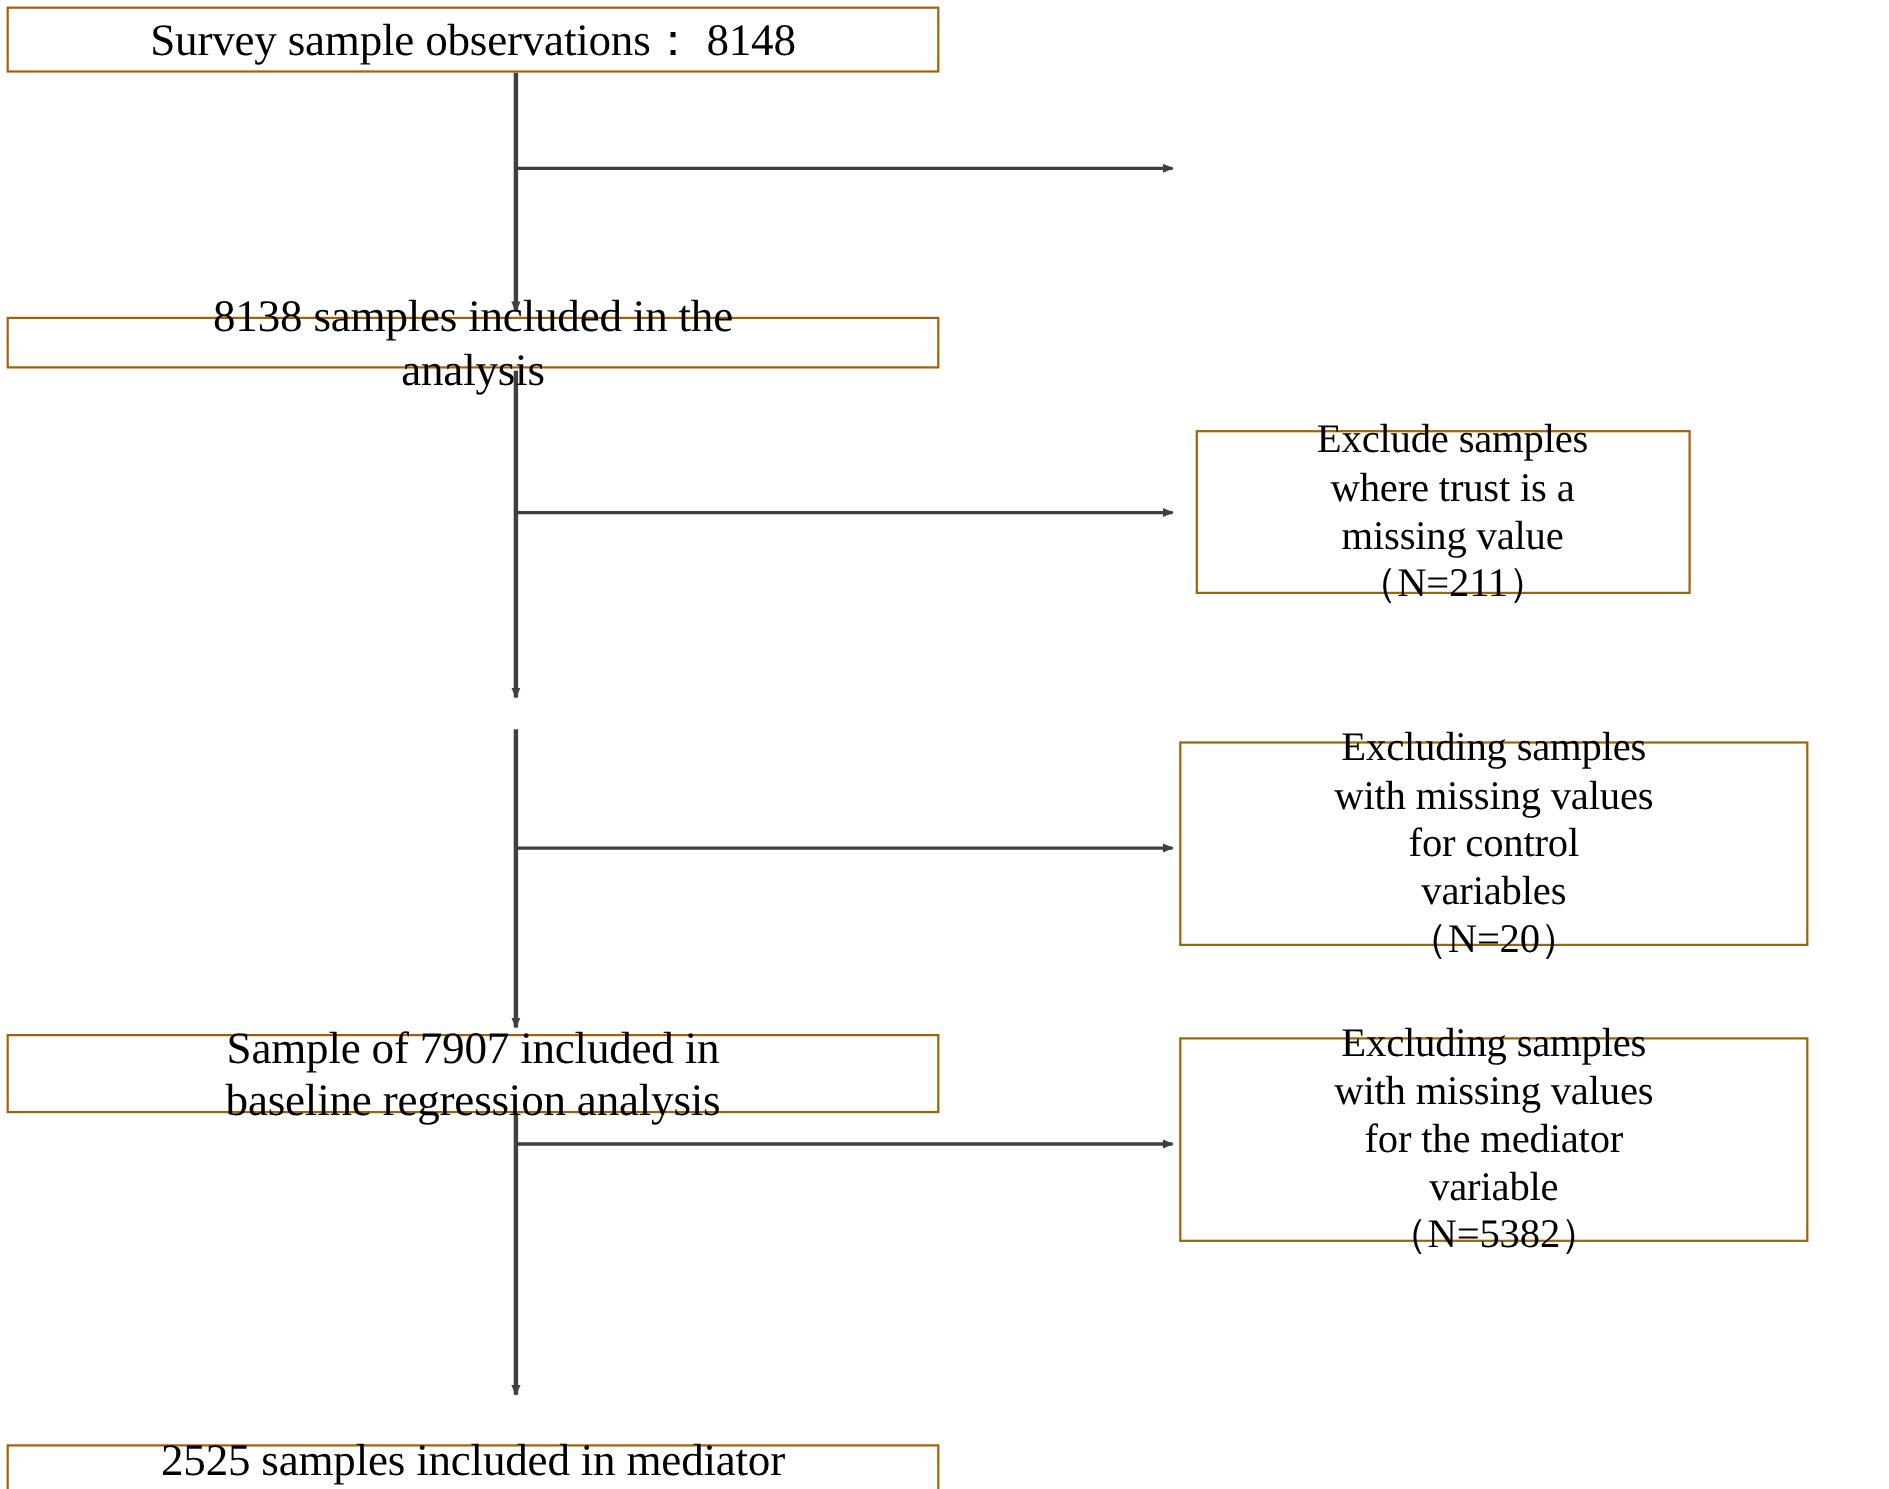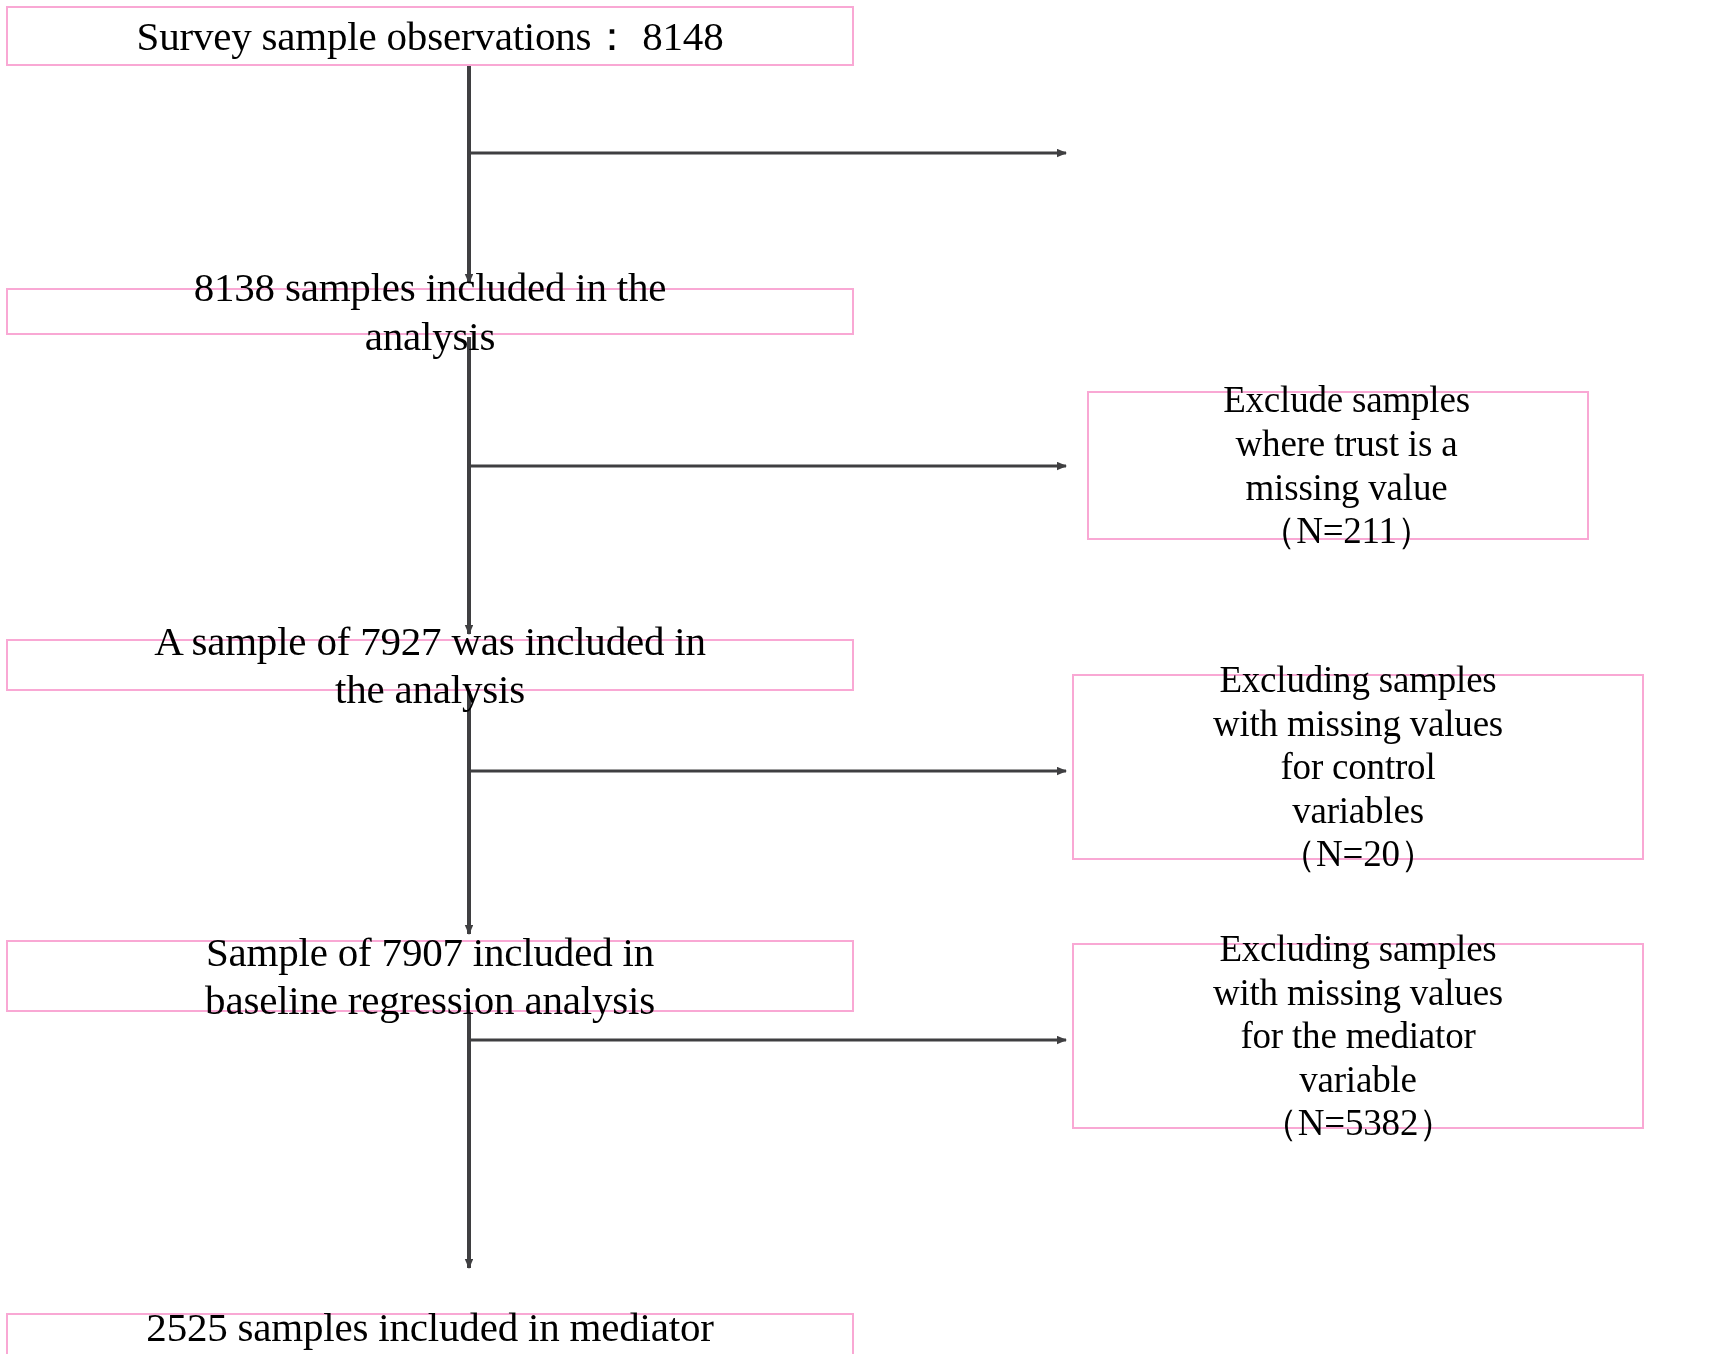--- a/index.html
+++ b/index.html
@@ -11,21 +11,21 @@
     position: relative;
     width: 1717px;
     height: 1354px;
     background: #ffffff;
     font-family: "Liberation Serif", "DejaVu Serif", serif;
     overflow: hidden;
   }
   .node {
     position: absolute;
     box-sizing: border-box;
-    border: 2px solid #f9a8d4;
+    border: 2px solid #a16207;
     background: #ffffff;
     display: flex;
     align-items: center;
     justify-content: center;
     text-align: center;
     color: #000000;
     line-height: 1.18;
     padding: 2px 8px;
   }
   .node .txt {
@@ -79,37 +79,33 @@
 
   <div class="node main-node" style="left:6px; top:6px; width:848px; height:60px;">
     <span class="txt">Survey sample observations： 8148</span>
   </div>
 
   <div class="node main-node" style="left:6px; top:288px; width:848px; height:47px;">
     <span class="txt">8138 samples included in the
 analysis</span>
   </div>
 
-  <div class="node main-node" style="left:6px; top:639px; width:848px; height:52px;">
-    <span class="txt">A sample of 7927 was included in
-the analysis</span>
-  </div>
 
   <div class="node main-node" style="left:6px; top:940px; width:848px; height:72px;">
     <span class="txt">Sample of 7907 included in
 baseline regression analysis</span>
   </div>
 
   <div class="node main-node" style="left:6px; top:1274px; width:848px; height:76px;margin-top:39px;">
     <span class="txt">2525 samples included in mediator
 variable analysis</span>
   </div>
 
 
-  <div class="node side-node" style="left:1087px; top:391px; width:502px; height:149px;padding-left:25px;">
+  <div class="node side-node" style="left:1087px; top:391px; width:450px; height:149px;padding-left:25px;">
     <span class="txt">Exclude samples
 where trust is a
 missing value
 （N=211）</span>
   </div>
 
   <div class="node side-node" style="left:1072px; top:674px; width:572px; height:186px;">
     <span class="txt">Excluding samples
 with missing values
 for control

